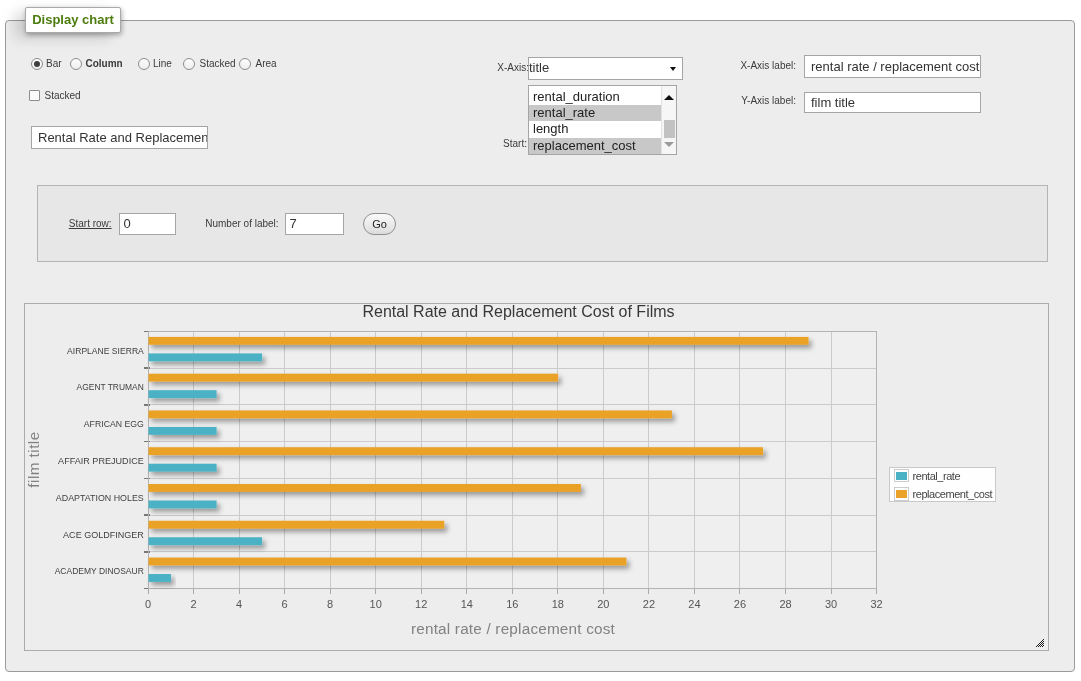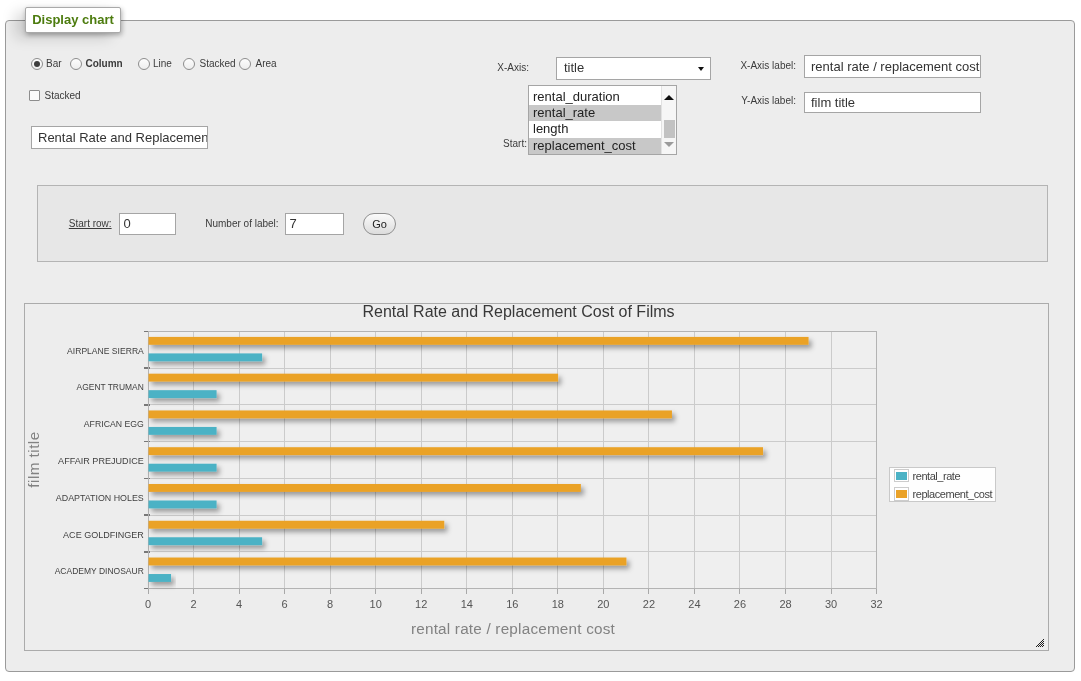--- a/index.html
+++ b/index.html
@@ -30,21 +30,21 @@
     position:absolute; left:29px; top:89.5px; width:11px; height:11px;
     border:1px solid #8d8d8d; background:#fbfbfb; border-radius:1px;
   }
   .tinput {
     position:absolute; background:#fff; border:1px solid #a5a5a5;
     font-size:13px; color:#333; white-space:nowrap; overflow:hidden;
   }
   #selectbox {
     position:absolute; left:528px; top:57px; width:155px; height:23px;
     background:#fff; border:1px solid #a5a5a5; font-size:13px; color:#333;
-    line-height:20px; padding-left:7px;margin-left:28px;
+    line-height:20px; 
   }
   #selectbox .arr {
     position:absolute; right:6.5px; top:9.3px; width:0; height:0;
     border-left:3.5px solid transparent; border-right:3.5px solid transparent;
     border-top:4.5px solid #101010;
   }
   #listbox {
     position:absolute; left:528px; top:85px; width:149px; height:70px;
     background:#fff; border:1px solid #a5a5a5; font-size:13px; color:#222;
     overflow:hidden; padding-top:3px;

